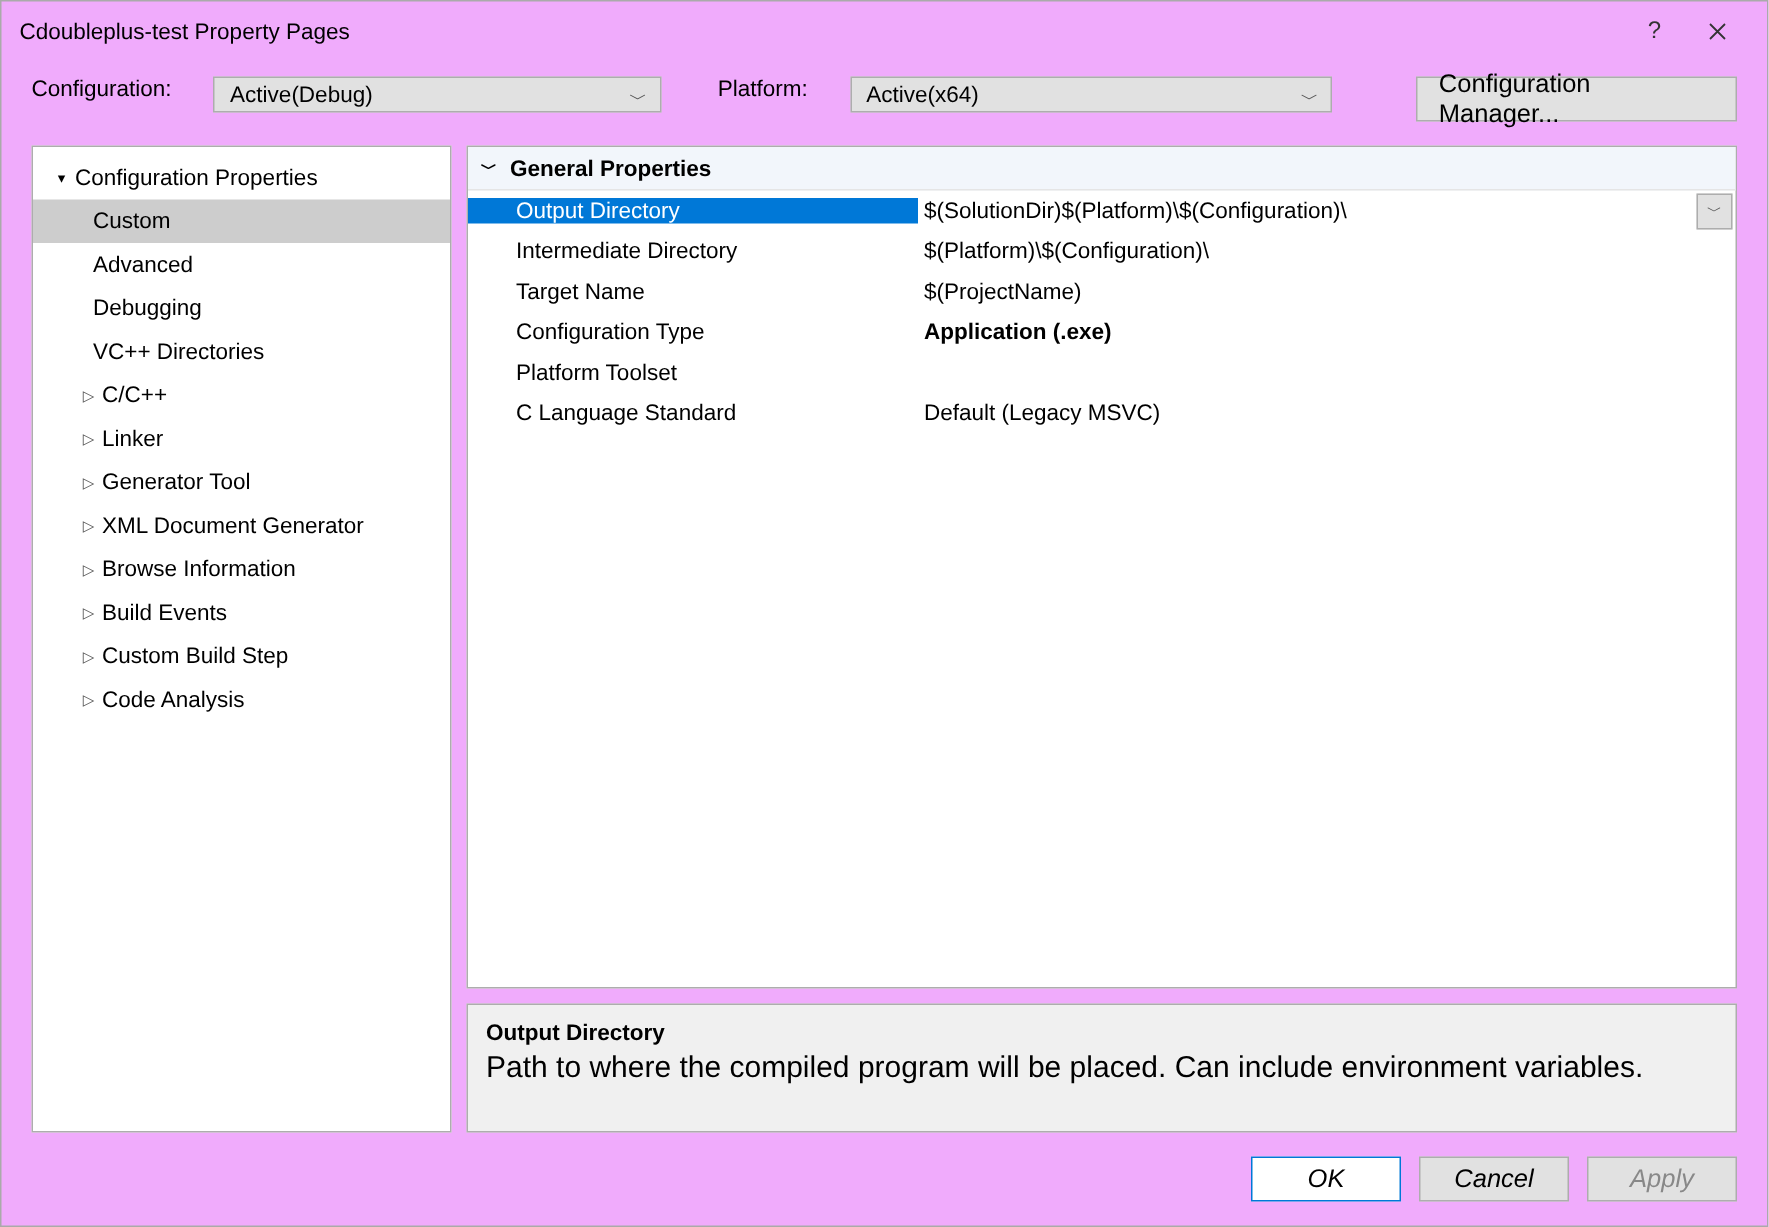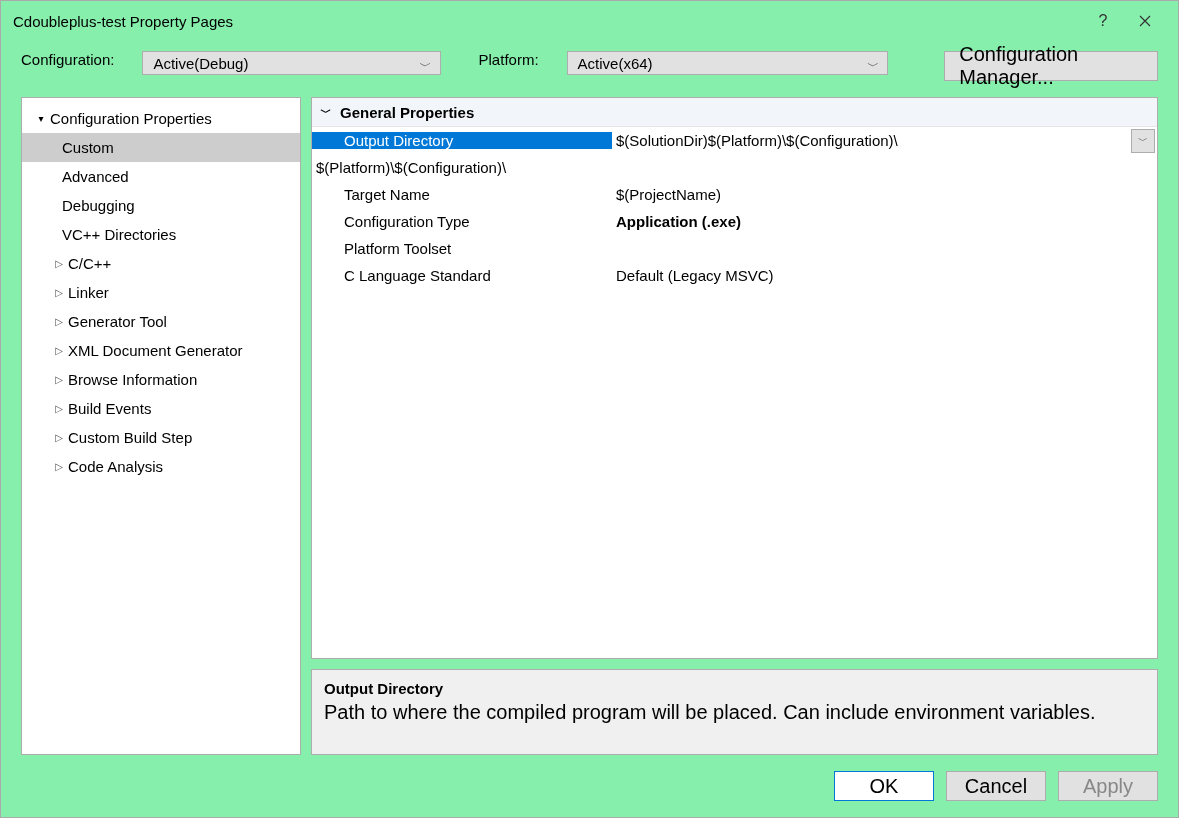--- a/index.html
+++ b/index.html
@@ -9,21 +9,21 @@
   background: #fff;
   color: #000;
   width: 1179px;
   height: 818px;
   overflow: hidden;
 }
 .dialog {
   width: 1179px;
   height: 818px;
   border: 1px solid #aaa;
-  background: #86efac;
+  background: #f0abfc;
   display: flex;
   flex-direction: column;
 }
 .titlebar {
   height: 40px;
   display: flex;
   align-items: center;
   padding: 0 12px;
 }
 .title { flex: 1; font-size: 15px; }
@@ -48,21 +48,21 @@
   position:relative;
 }
 .combo .arrow { position:absolute; right:8px; top:6px; font-size:12px; color:#555;}
 .cfg-combo { width: 315px; }
 .plat-combo { width: 340px; }
 .btn {
   height:30px;
   border:1px solid #adadad;
   background:#e1e1e1;
   padding:14px 14px;
-  font-size:20px;
+  font-size:17px;
   display:flex; align-items:center; justify-content:center;
 }
 .cfgman { width: 225px; }
 .main {
   flex:1;
   display:flex;
   gap:10px;
   padding: 0 20px 10px 20px;
 }
 .tree {
@@ -123,21 +123,21 @@
   height: 86px;
 }
 .desc-title { font-weight:700; font-size:15px; margin-bottom:4px;}
 .desc-text { font-size:20px; }
 .buttons {
   display:flex;
   justify-content:flex-end;
   gap:12px;
   padding: 6px 20px 16px 20px;
 }
-.buttons .btn { width: 100px; }
+.buttons .btn { width: 100px; font-style: italic; }
 .buttons .btn.primary { border:1px solid #0078d7; background:#fff; }
 .buttons .btn.disabled { color:#888; }
 svg { display:block; }
 </style>
 </head>
 <body>
 
 <div class="dialog">
 
   <div class="titlebar">
@@ -222,20 +222,21 @@
         <div class="grid-head">
           <span class="chev">﹀</span>
           <span>General Properties</span>
         </div>
         <div class="grid-row sel">
           <div class="pname">Output Directory</div>
           <div class="pval">$(SolutionDir)$(Platform)\$(Configuration)\</div>
           <div class="dd">﹀</div>
         </div>
         <div class="grid-row">
+          <div class="pname">Intermediate Directory</div>
           <div class="pval">$(Platform)\$(Configuration)\</div>
         </div>
         <div class="grid-row">
           <div class="pname">Target Name</div>
           <div class="pval">$(ProjectName)</div>
         </div>
         <div class="grid-row">
           <div class="pname">Configuration Type</div>
           <div class="pval bold">Application (.exe)</div>
         </div>

